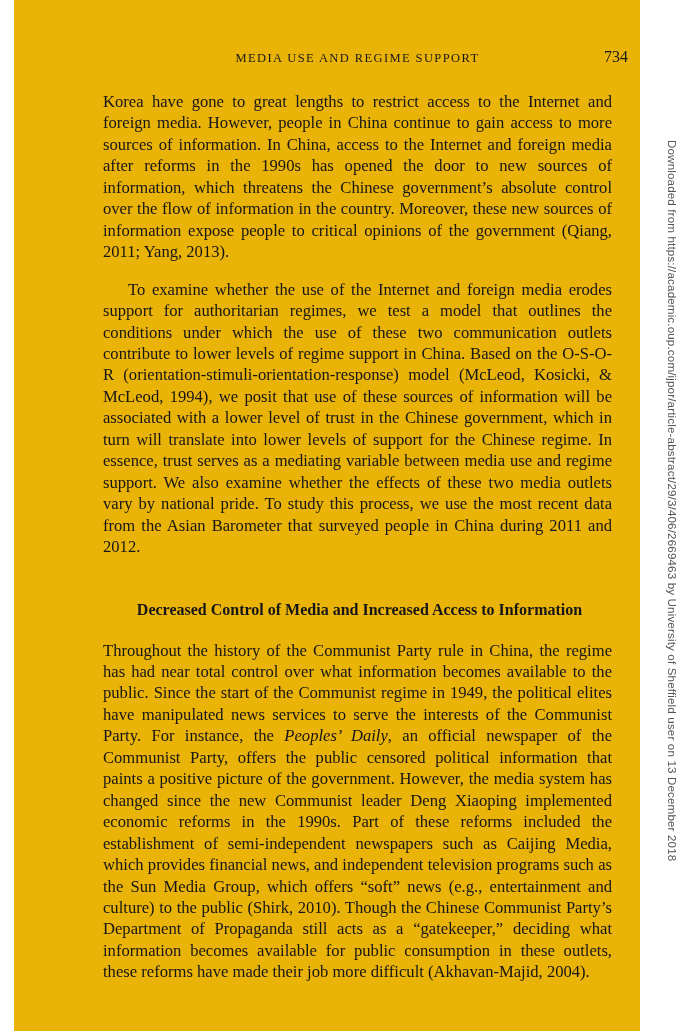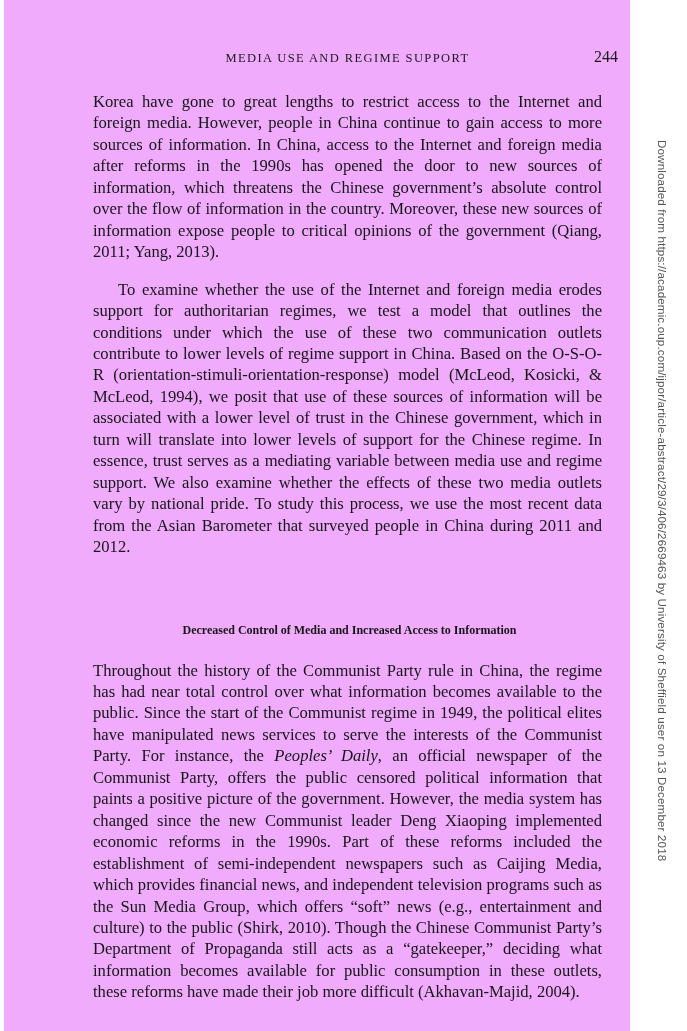--- a/index.html
+++ b/index.html
@@ -1,56 +1,56 @@
 <!DOCTYPE html>
 <html><head>
 <meta charset="utf-8">
 <style>
   html, body { margin: 0; padding: 0; background: #ffffff; }
   body { width: 687px; height: 1031px; position: relative; overflow: hidden; }
-  .page { position: absolute; left: 4px; top: 0; width: 626px; height: 1031px; background: #f0abfc; }
+  .page { position: absolute; left: 14px; top: 0; width: 626px; height: 1031px; background: #eab308; }
   .running-head {
     position: absolute; top: 48px; left: 73px; width: 541px; height: 20px;
     font-family: "Liberation Serif", "DejaVu Serif", serif; color: #1a1a1a;
   }
   .running-head .title {
     position: absolute; left: 0; right: 0; text-align: center;
     font-size: 12.5px; letter-spacing: 1.4px; top: 3px;
   }
   .running-head .pageno {
     position: absolute; right: 0; top: 0; font-size: 16px;
   }
   .body-text {
     position: absolute; left: 73px; top: 75px; width: 541px;
     font-family: "Liberation Serif", "DejaVu Serif", serif;
     font-size: 16.6px; line-height: 21.45px; color: #161616;
   }
   .body-text p { margin: 16px; text-align: justify; hyphens: manual; }
   .body-text p.indent { text-indent: 25px; }
   .section-heading {
-    margin: 61px 0 19px 0; text-align: center; font-weight: bold;
-    font-size: 12px; line-height: 22px; padding-left: 4px;
+    margin: 41px 0 19px 0; text-align: center; font-weight: bold;
+    font-size: 16px; line-height: 22px; padding-left: 4px;
   }
   .osf { font-variant-numeric: oldstyle-nums; }
   em { }
   .watermark {
     position: absolute; left: 652px; top: 140px;
     writing-mode: vertical-rl;
     font-family: "Liberation Sans", "DejaVu Sans", sans-serif;
     font-size: 11.6px; color: #555555; letter-spacing: 0.15px; white-space: nowrap;
   }
 </style>
 </head>
 <body>
 
 <div class="page">
 
   <div class="running-head">
     <span class="title">MEDIA USE AND REGIME SUPPORT</span>
-    <span class="pageno osf">244</span>
+    <span class="pageno osf">734</span>
   </div>
 
   <div class="body-text">
     <p class="osf">
       <span>Korea have gone to great lengths to restrict access to the Internet and foreign media. However, people in China continue to gain access to more sources of information. In China, access to the Internet and foreign media after reforms in the 1990s has opened the door to new sources of information, which threatens the Chinese government’s absolute control over the flow of information in the country. Moreover, these new sources of information expose people to critical opinions of the government (Qiang, 2011; Yang, 2013).</span>
     </p>
     <p class="indent osf">
       <span>To examine whether the use of the Internet and foreign media erodes support for authoritarian regimes, we test a model that outlines the conditions under which the use of these two communication outlets contribute to lower levels of regime support in China. Based on the O-S-O-R (orientation-stimuli-orientation-response) model (McLeod, Kosicki, &amp; McLeod, 1994), we posit that use of these sources of information will be associated with a lower level of trust in the Chinese government, which in turn will translate into lower levels of support for the Chinese regime. In essence, trust serves as a mediating variable between media use and regime support. We also examine whether the effects of these two media outlets vary by national pride. To study this pro­cess, we use the most recent data from the Asian Barometer that surveyed people in China during 2011 and 2012.</span>
     </p>
 

